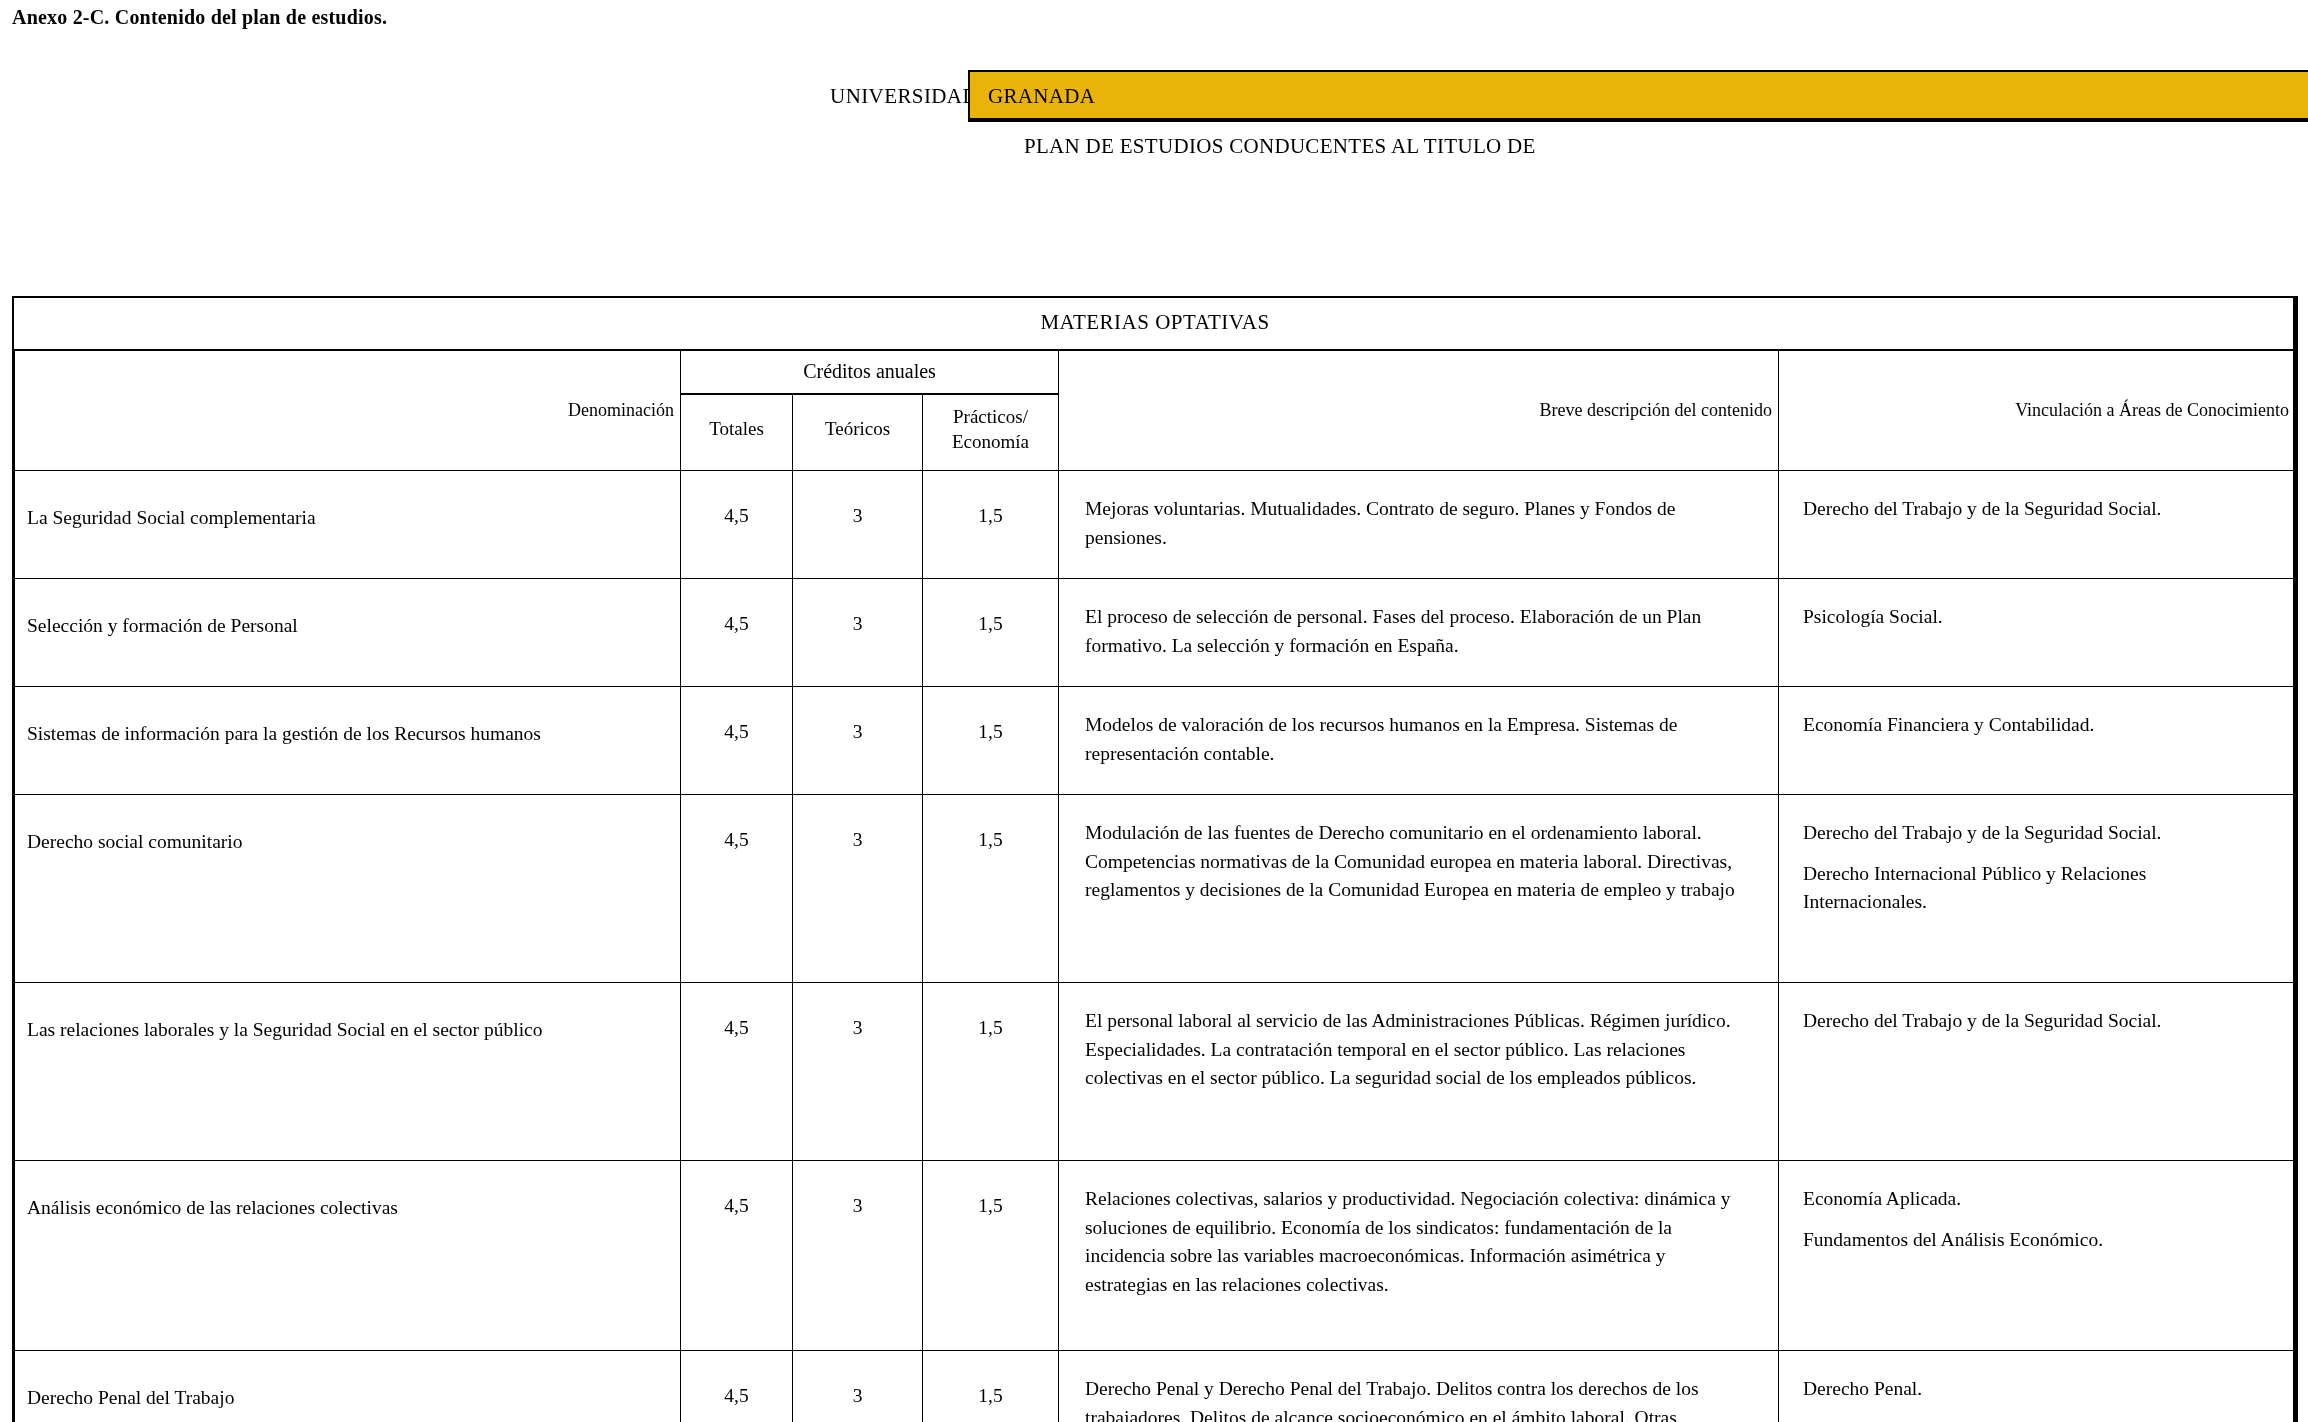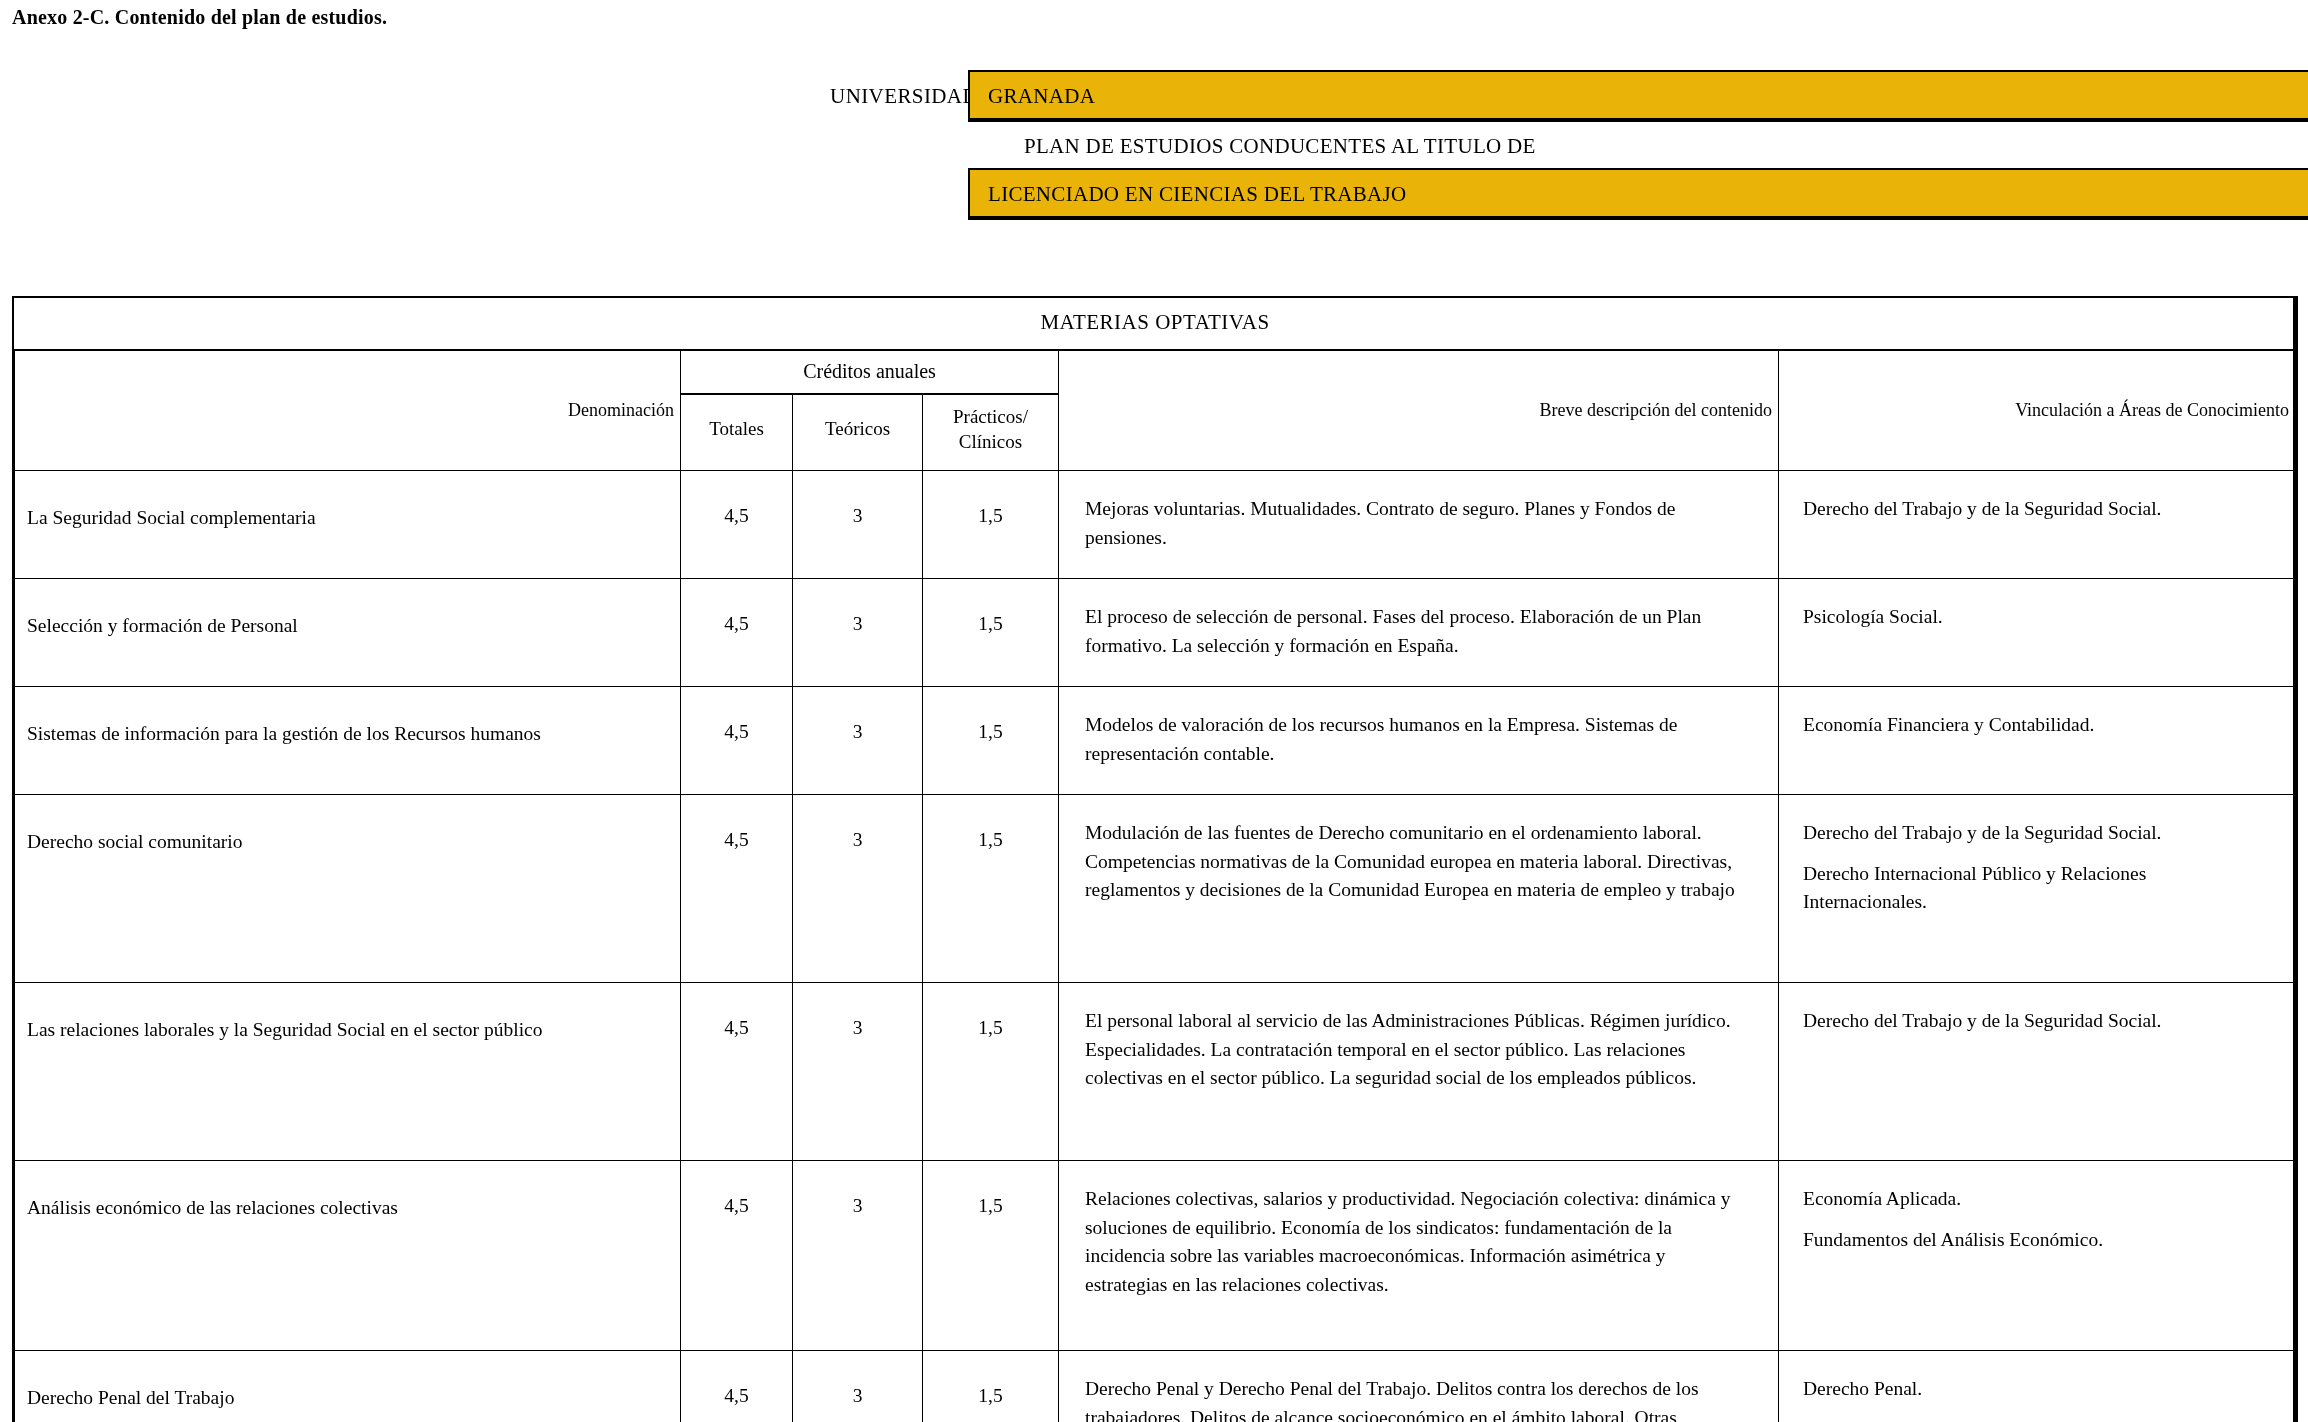--- a/index.html
+++ b/index.html
@@ -173,25 +173,20 @@
     <div class="hdr-label">UNIVERSIDAD</div>
     <div class="hdr-box">
       <div class="hdr-box-text">GRANADA</div>
     </div>
   </div>
 
   <div class="hdr-row" style="height:46px;">
     <div class="hdr-plain" style="top:12px;">PLAN DE ESTUDIOS CONDUCENTES AL TITULO DE</div>
   </div>
 
-  <div class="hdr-row">
-    <div class="hdr-box" style="top:0;">
-      <div class="hdr-box-text">LICENCIADO EN  CIENCIAS DEL TRABAJO</div>
-    </div>
-  </div>
 
 </div>
 
 <div class="table-wrap">
   <table class="main">
     <colgroup>
       <col style="width:666px">
       <col style="width:112px">
       <col style="width:130px">
       <col style="width:136px">
@@ -207,21 +202,21 @@
         <td class="hcell" rowspan="2">Denominación</td>
         <td class="hcell-cred" colspan="3">Créditos anuales</td>
         <td class="hcell" rowspan="2">Breve descripción del contenido</td>
         <td class="hcell" rowspan="2">Vinculación a Áreas de Conocimiento</td>
       </tr>
       <tr>
         <td class="hsub">Totales</td>
         <td class="hsub">Teóricos</td>
         <td class="hsub">
           <span>Prácticos/</span><br>
-          <span>Clínicos</span>
+          <span>Economía</span>
         </td>
       </tr>
     </thead>
 
     <tbody id="table-body">
         <tr style="height: 108px;">
           <td class="cell-denom">
             <p>La Seguridad Social complementaria</p>
           </td>
           <td class="cell-num">

